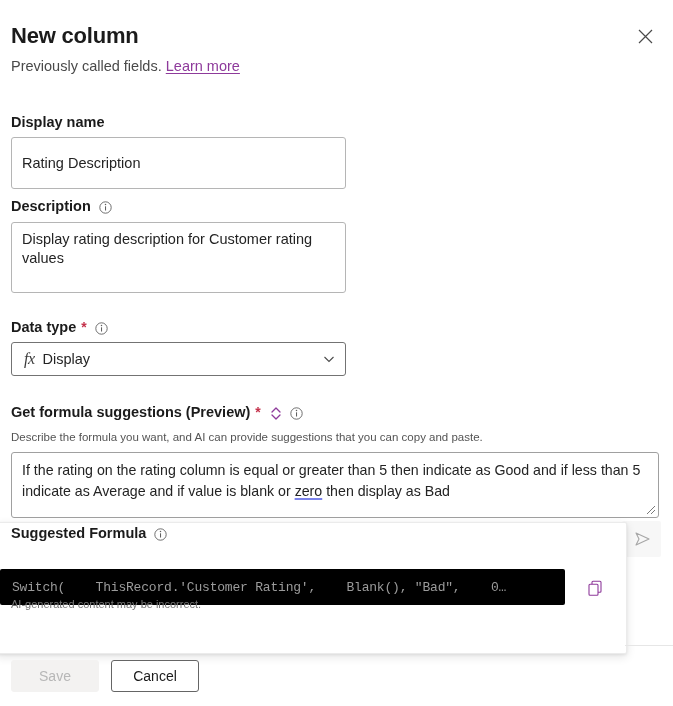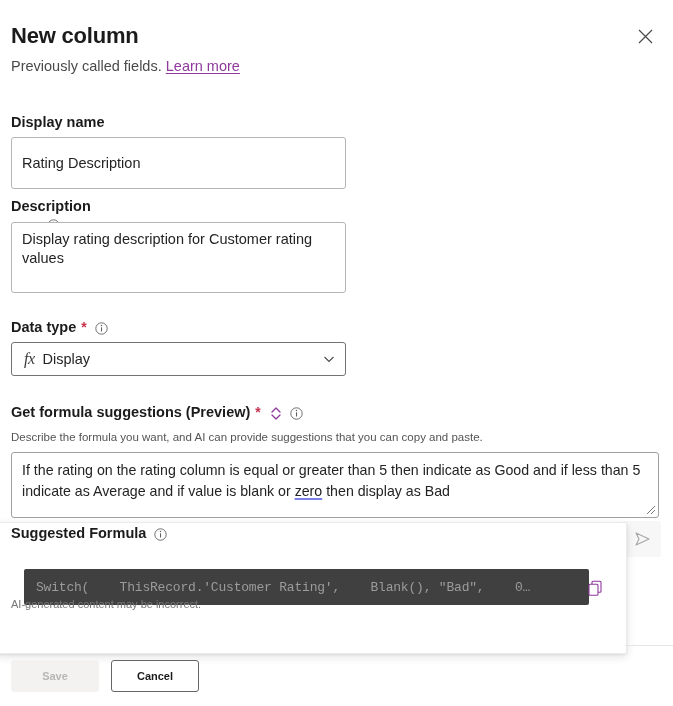--- a/index.html
+++ b/index.html
@@ -110,21 +110,21 @@
 
   #display-name-input {
     position: absolute;
     left: 11px;
     top: 137px;
     width: 335px;
     height: 52px;
   }
 
   #label-display-name { position: absolute; left: 11px; top: 113px; flex-direction: column; }
-  #label-description  { position: absolute; left: 11px; top: 197px; flex-direction: column; }
+  #label-description  { position: absolute; left: 11px; top: 197px; }
   #label-data-type    { position: absolute; left: 11px; top: 318px; }
   #label-formula-sugg { position: absolute; left: 11px; top: 403px; }
   #label-suggested-formula { position: absolute; left: 11px; top: 524px; justify-content: flex-end; }
 
   #description-input {
     position: absolute;
     left: 11px;
     top: 222px;
     width: 335px;
     height: 71px;
@@ -226,26 +226,26 @@
     width: 629px;
     height: 130px;
     background: #ffffff;
     border: 1px solid #ebebeb;
     border-radius: 2px;
     box-shadow: 0 3px 10px rgba(0,0,0,0.11), 0 1px 3px rgba(0,0,0,0.07);
   }
 
   .formula-box {
     position: absolute;
-    left: 24px;
+    left: 0;
     top: 569px;
     width: 565px;
     height: 36px;
     box-sizing: border-box;
-    background: #404040;
+    background: #000000;
     border-radius: 2px;
     display: flex;
     align-items: center;
     padding: 0 12px;
     overflow: hidden;
     text-align: center;
   }
   .formula-text {
     font-family: "Liberation Mono", monospace;
     font-size: 13px;
@@ -309,22 +309,22 @@
     top: 660px;
     display: flex;
     gap: 12px;
     align-items: center;
   }
   .btn {
     box-sizing: border-box;
     height: 32px;
     min-width: 88px;
     font-family: "Liberation Sans", sans-serif;
-    font-size: 11px;
-    font-weight: 700;
+    font-size: 14px;
+    font-weight: 400;
     border-radius: 3px;
     padding: 0 14px;
     cursor: pointer;
   }
   .btn-primary-disabled {
     background: #f3f2f1;
     color: #b7b7b7;
     border: 1px solid #f3f2f1;
     cursor: default;
   }

